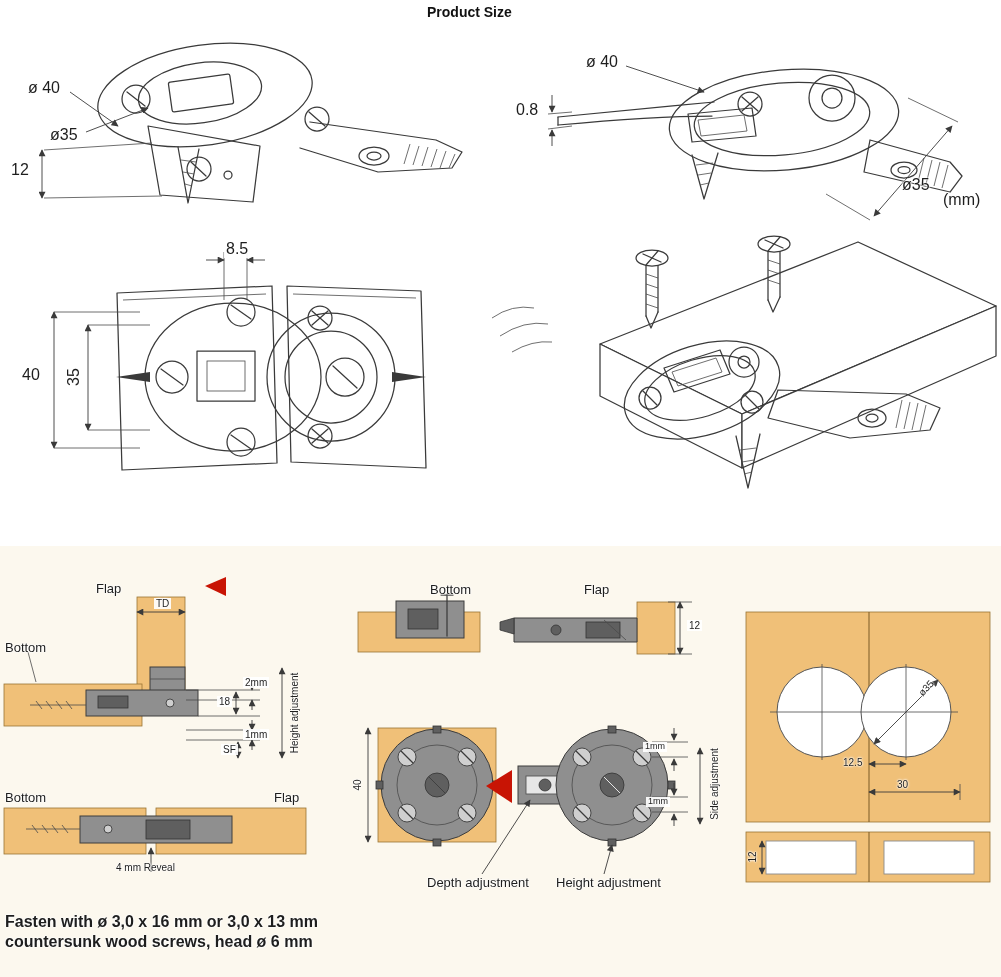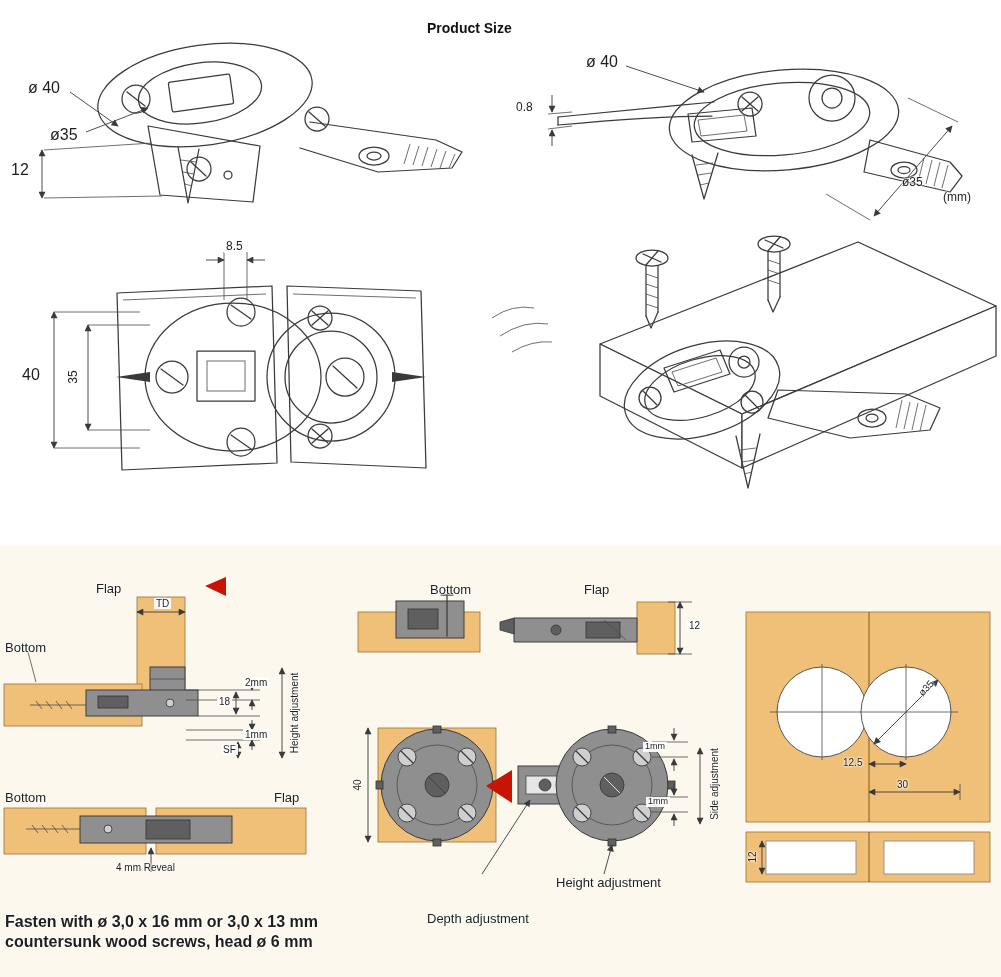--- a/index.html
+++ b/index.html
@@ -1,20 +1,20 @@
 <!DOCTYPE html>
 <html><head>
 <meta charset="utf-8">
 <style>
   * {margin:0; padding:0; box-sizing:border-box;}
   body {background:#ffffff; font-family:"Liberation Sans", sans-serif;}
   .canvas {position:relative; width:1001px; height:977px; background:#ffffff; overflow:hidden;}
   .bottom-bg {position:absolute; left:0; top:546px; width:100%; height:431px; background:#fcf8ee;}
   svg.art {position:absolute; left:0; top:0; z-index:1;}
-  .lbl {position:absolute; z-index:2; font-size:12px; color:#1e1e1e; white-space:nowrap; line-height:1.1;
+  .lbl {position:absolute; z-index:2; font-size:16px; color:#1e1e1e; white-space:nowrap; line-height:1.1;
         text-shadow:0 0 2px #fff, 0 0 2px #fff, 0 0 3px #fff;}
   .s9{font-size:9px} .s10{font-size:10px} .s11{font-size:13px} .s13{font-size:16px}
   .ttl{font-size:14px; font-weight:bold; color:#111;}
   .b{font-weight:bold;}
   .rot{transform:translate(-50%,-50%) rotate(-90deg);}
   .rot45{transform:translate(-50%,-50%) rotate(-47deg);}
   .box{background:rgba(255,255,255,.92); padding:0 2px;}
   
   .ln{stroke:#3a3a3a; stroke-width:1.25; fill:none; stroke-linejoin:round; stroke-linecap:round;}
   .lnw{stroke:#3a3a3a; stroke-width:1.25; fill:#ffffff; stroke-linejoin:round;}
@@ -319,21 +319,21 @@
       <line class="dim2" x1="869" y1="792" x2="960" y2="792"></line>
       <line class="thin" x1="960" y1="784" x2="960" y2="800"></line>
       <rect class="wood" x="746" y="832" width="244" height="50"></rect>
       <rect x="766" y="841" width="90" height="33" fill="#ffffff" stroke="#8a8a8a" stroke-width="0.9"></rect>
       <rect x="884" y="841" width="90" height="33" fill="#ffffff" stroke="#8a8a8a" stroke-width="0.9"></rect>
       <line x1="869" y1="832" x2="869" y2="882" stroke="#7a5a26" stroke-width="1"></line>
       <line class="dim2" x1="762" y1="841" x2="762" y2="874"></line>
     </g>
   </svg>
 
-  <span class="lbl ttl" style="left:427px; top:5px;margin-top:16px;">Product Size</span>
+  <span class="lbl ttl" style="left:427px; top:5px;">Product Size</span>
 
   <span class="lbl s13" style="left:28px; top:79px;">ø 40</span>
   <span class="lbl s13" style="left:50px; top:126px;">ø35</span>
   <span class="lbl s13" style="left:11px; top:161px;">12</span>
 
   <span class="lbl s13" style="left:586px; top:53px;">ø 40</span>
   <span class="lbl" style="left:516px; top:101px;">0.8</span>
   <span class="lbl" style="left:902px; top:176px;">ø35</span>
   <span class="lbl" style="left:903px; top:191px;margin-left:40px;">(mm)</span>
 
@@ -353,21 +353,21 @@
   <span class="lbl s11" style="left:274px; top:791px;">Flap</span>
   <span class="lbl s10" style="left:116px; top:862px;">4 mm Reveal</span>
 
   <span class="lbl s11" style="left:430px; top:583px;">Bottom</span>
   <span class="lbl s11" style="left:584px; top:583px;">Flap</span>
   <span class="lbl s10 box" style="left:687px; top:620px;">12</span>
   <span class="lbl s10 rot" style="left:357px; top:785px;">40</span>
   <span class="lbl s9 box" style="left:643px; top:742px;">1mm</span>
   <span class="lbl s9 box" style="left:646px; top:797px;">1mm</span>
   <span class="lbl s10 rot" style="left:714px; top:784px;">Side adjustment</span>
-  <span class="lbl s11" style="left:427px; top:876px;margin-top:36px;">Depth adjustment</span>
+  <span class="lbl s11" style="left:427px; top:876px;">Depth adjustment</span>
   <span class="lbl s11" style="left:556px; top:876px;">Height adjustment</span>
 
   <span class="lbl s10 rot45" style="left:926px; top:688px;">ø35</span>
   <span class="lbl s10" style="left:843px; top:757px;">12.5</span>
   <span class="lbl s10" style="left:897px; top:779px;">30</span>
   <span class="lbl s10 rot" style="left:752px; top:857px;">12</span>
 
   <span class="lbl s13 b" style="left:5px; top:913px;">Fasten with ø 3,0 x 16 mm or 3,0 x 13 mm</span>
   <span class="lbl s13 b" style="left:5px; top:933px;">countersunk wood screws, head ø 6 mm</span>
 </div>

